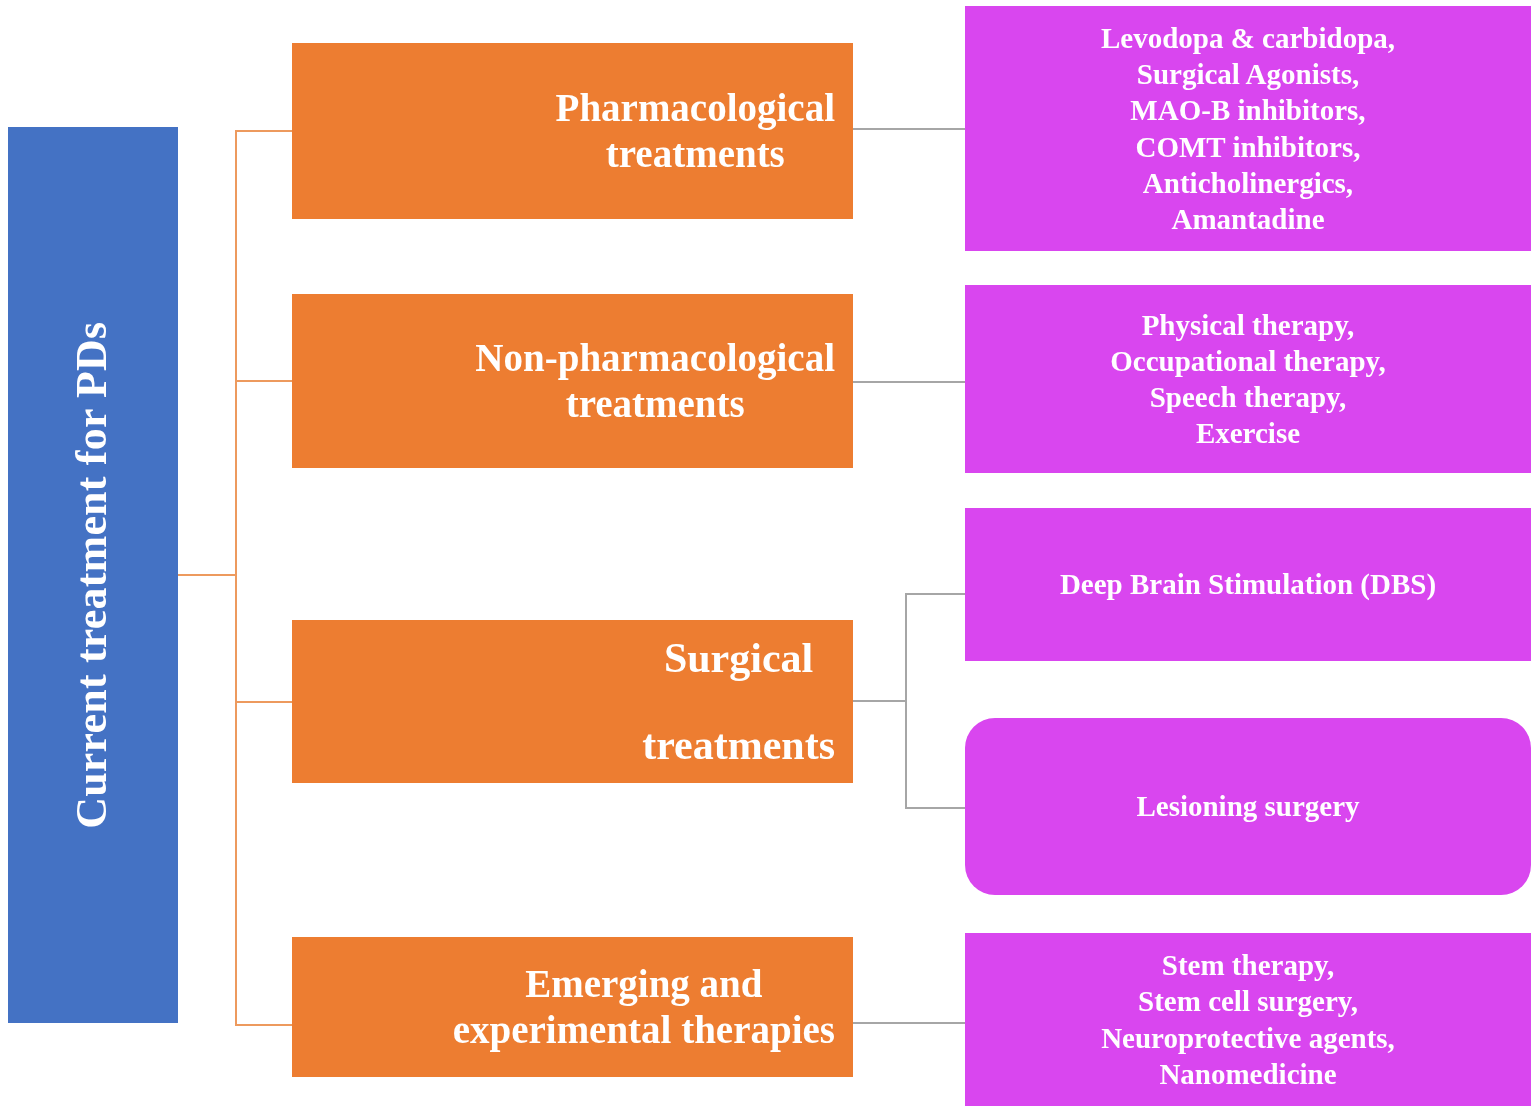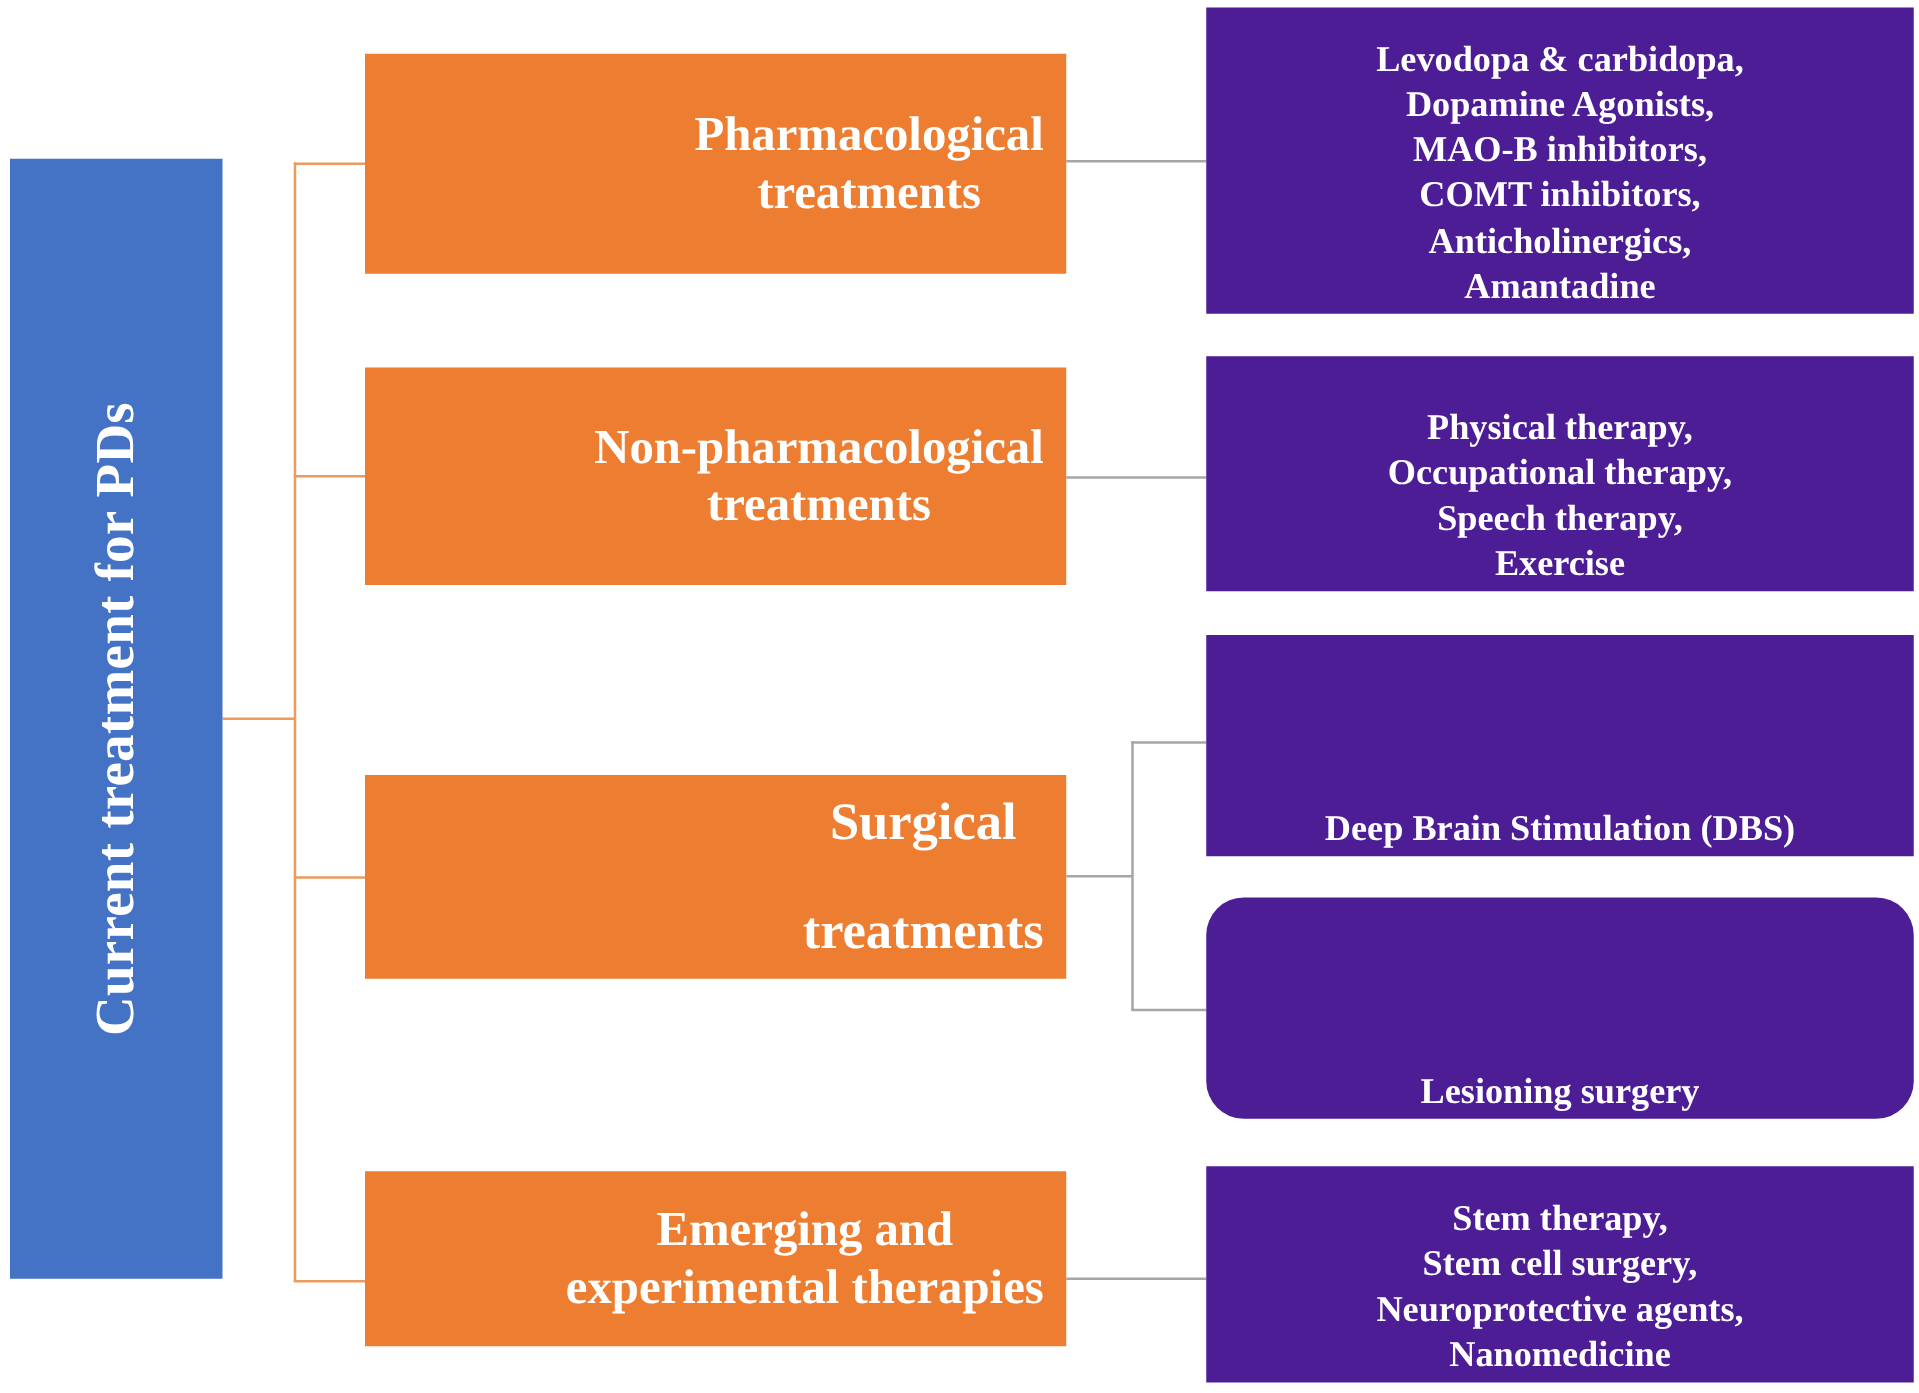--- a/index.html
+++ b/index.html
@@ -67,38 +67,38 @@
   #cat-pharma      { top: 43px;  height: 176px; }
   #cat-nonpharma   { top: 294px; height: 174px; }
   #cat-surgical    { top: 620px; height: 163px; }
   #cat-emerging    { top: 937px; height: 140px; }
 
   
   .detail-node {
     position: absolute;
     left: 965px;
     width: 566px;
-    background: #4c1d95;
+    background: #d946ef;
     display: flex;
-    align-items: flex-end;
+    align-items: center;
     justify-content: center;
     box-sizing: border-box;
     padding: 4px 14px;
   }
   .detail-label {
     color: #ffffff;
     font-weight: bold;
     font-size: 29px;
     line-height: 1.25;
     text-align: center;
   }
 
   #det-pharma    { top: 6px;   height: 245px; }
   #det-nonpharma { top: 285px; height: 188px; }
-  #det-dbs       { top: 508px; height: 177px; }
+  #det-dbs       { top: 508px; height: 153px; }
   #det-lesion    { top: 718px; height: 177px; border-radius: 30px; }
   #det-emerging  { top: 933px; height: 173px; }
 
   
   .conn {
     position: absolute;
     background: #ED9A5E;
   }
   .conn-gray {
     position: absolute;
@@ -161,21 +161,21 @@
   </div>
 
   <div class="cat-node" id="cat-emerging">
     <div class="cat-label">
       <span>Emerging and</span><br>
       <span>experimental therapies</span>
     </div>
   </div>
 
   <div class="detail-node" id="det-pharma">
-    <div class="detail-label"><span>Levodopa &amp; carbidopa,</span><br><span>Dopamine Agonists,</span><br><span>MAO-B inhibitors,</span><br><span>COMT inhibitors,</span><br><span>Anticholinergics,</span><br><span>Amantadine</span></div>
+    <div class="detail-label"><span>Levodopa &amp; carbidopa,</span><br><span>Surgical Agonists,</span><br><span>MAO-B inhibitors,</span><br><span>COMT inhibitors,</span><br><span>Anticholinergics,</span><br><span>Amantadine</span></div>
   </div>
 
   <div class="detail-node" id="det-nonpharma">
     <div class="detail-label"><span>Physical therapy,</span><br><span>Occupational therapy,</span><br><span>Speech therapy,</span><br><span>Exercise</span></div>
   </div>
 
   <div class="detail-node" id="det-dbs">
     <div class="detail-label"><span>Deep Brain Stimulation (DBS)</span></div>
   </div>
 

